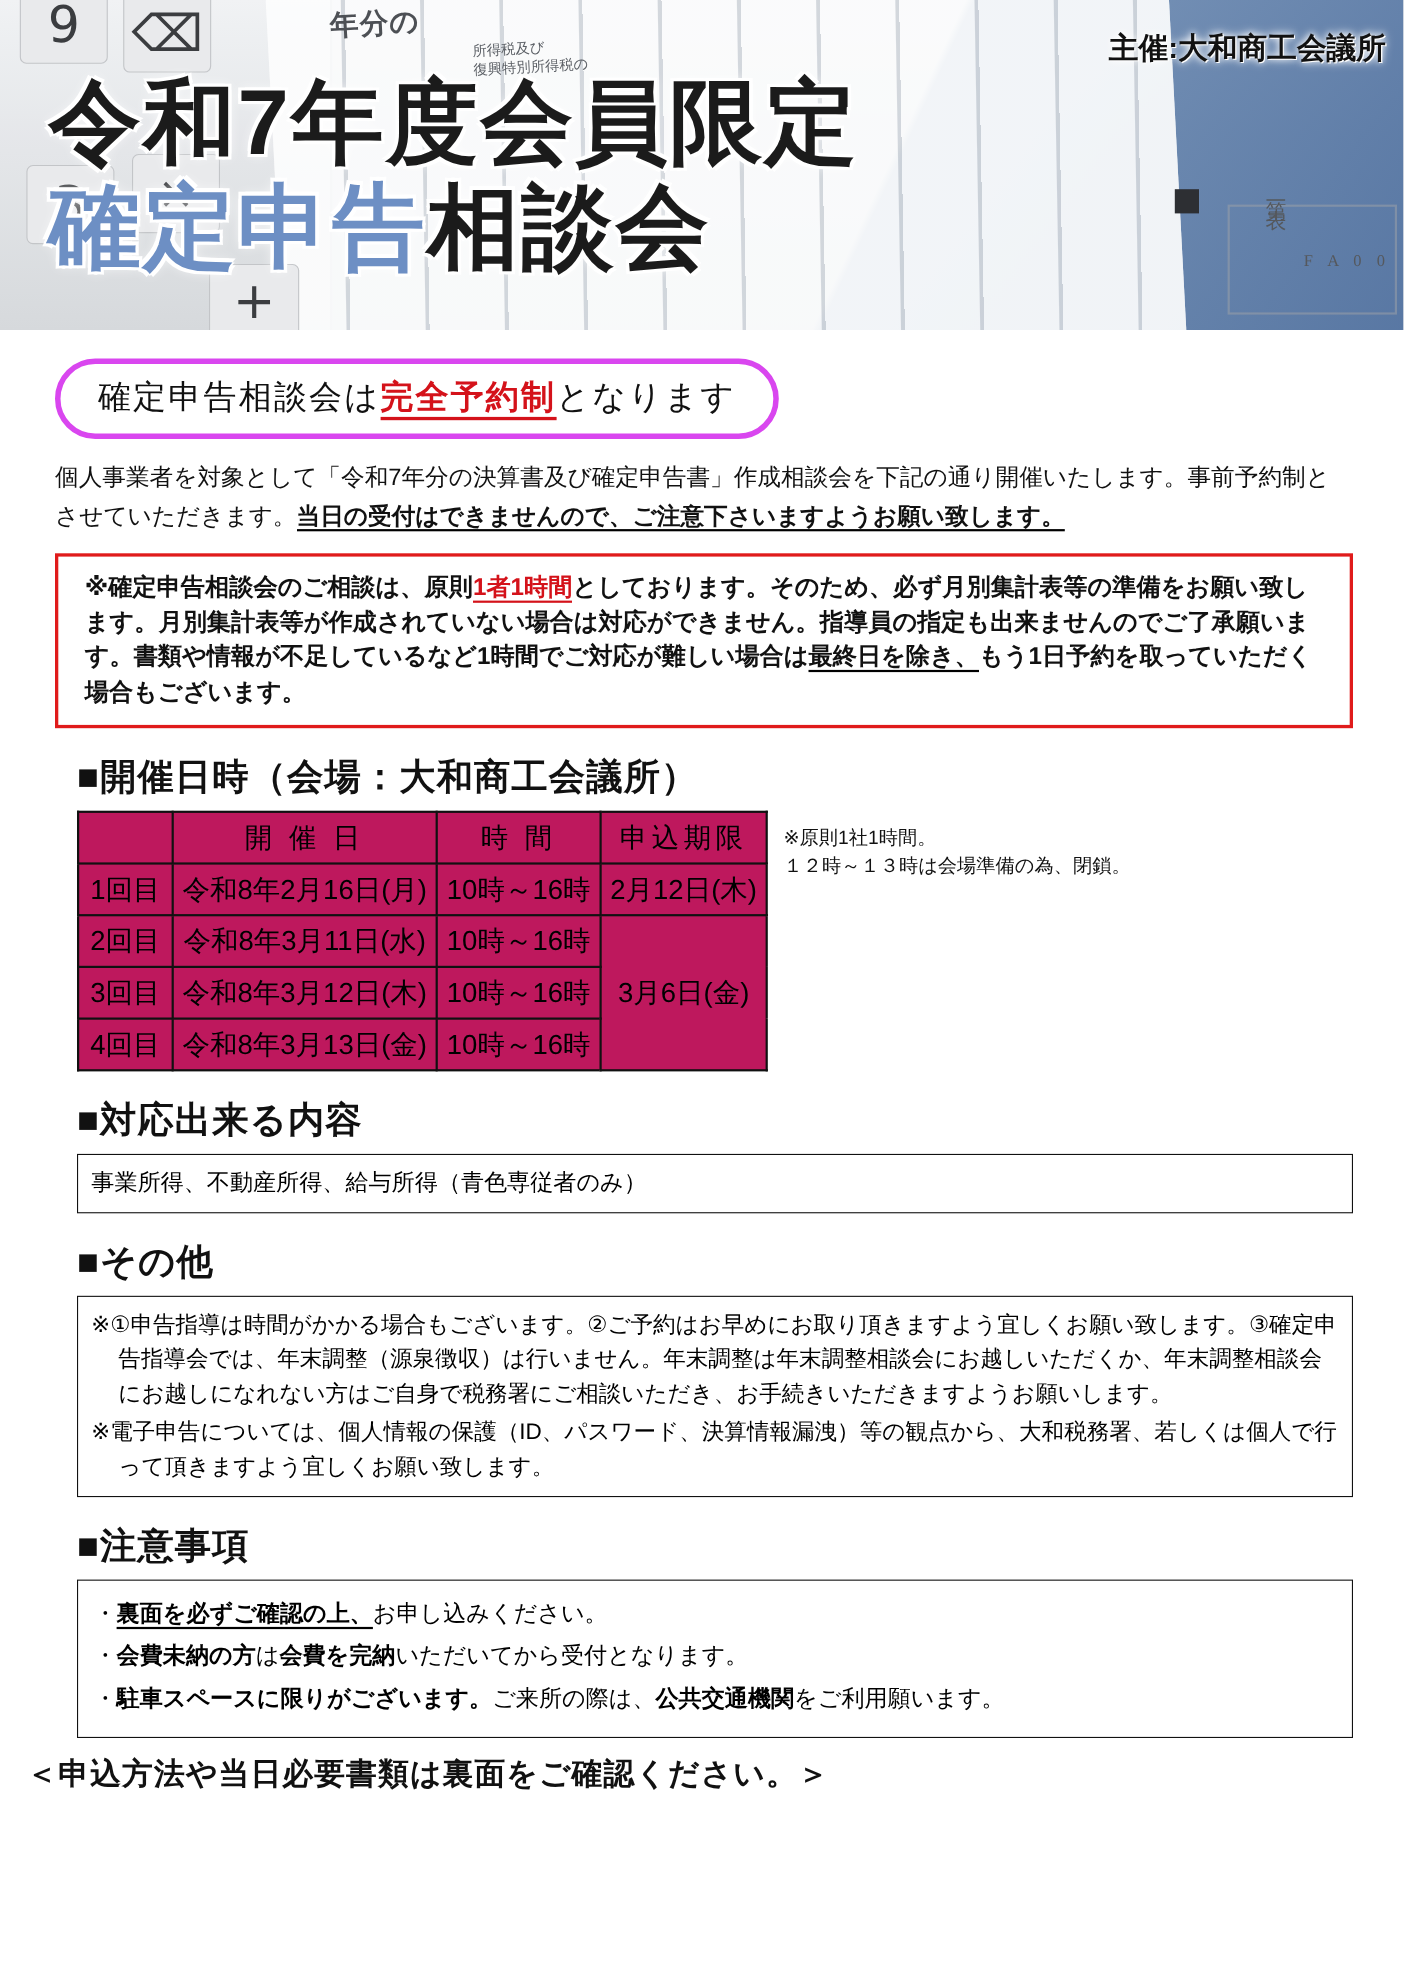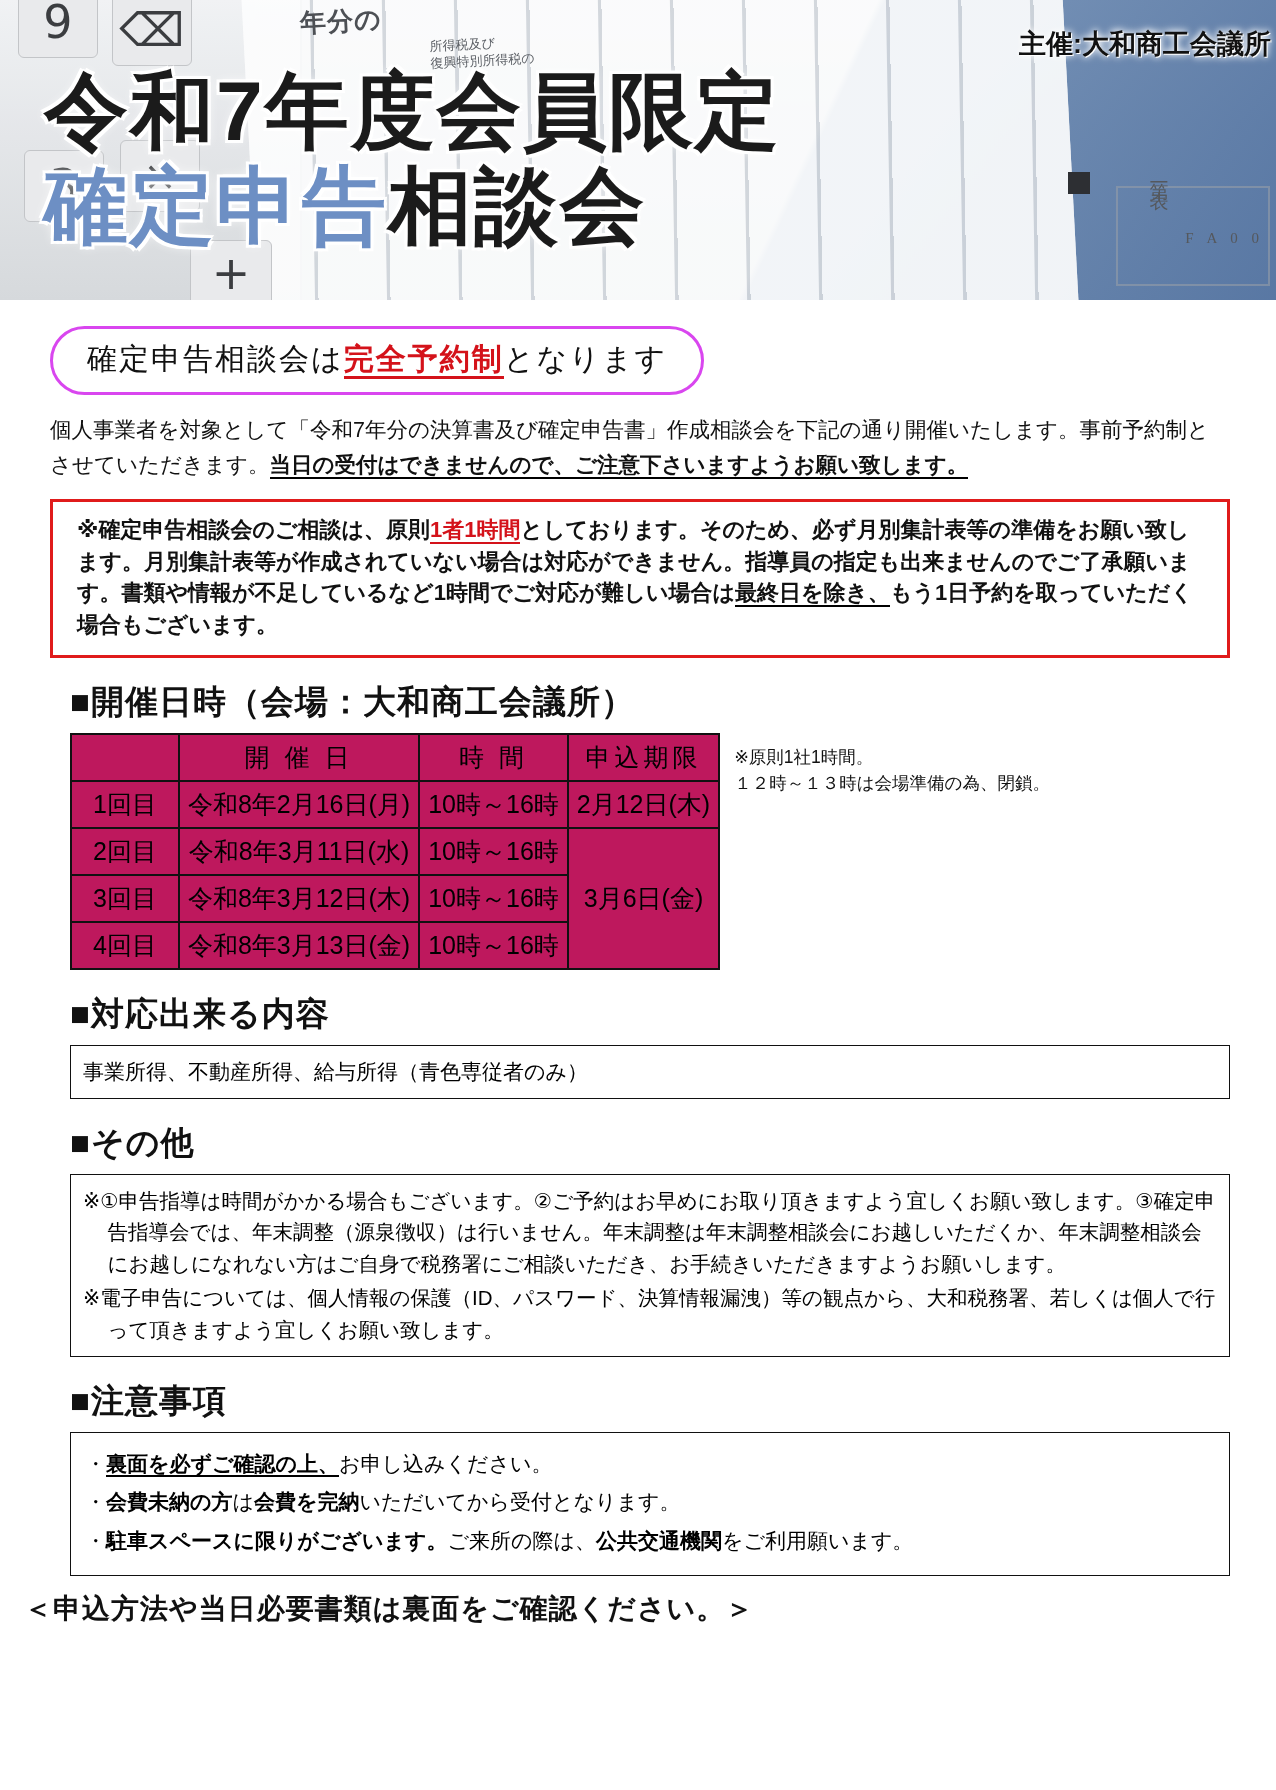--- a/index.html
+++ b/index.html
@@ -70,21 +70,21 @@
     position:absolute;right:12px;top:230px;font-size:15px;color:#55585d;letter-spacing:5px;font-family:Liberation Serif, serif;
   }
   .hero-doc-box{
     position:absolute;right:6px;top:186px;width:150px;height:96px;border:2px solid #9aa0a8;opacity:.55;
   }
   .hero-blackbox{
     position:absolute;right:186px;top:172px;width:22px;height:22px;background:#2d2f33;
   }
 
   .organizer{
-    position:absolute;right:5px;top:26px;
+    position:absolute;right:16px;top:26px;
     font-size:27px;font-weight:700;color:#111;letter-spacing:0px;
     text-shadow:0 0 6px #fff, 0 0 10px #fff, 1px 1px 0 #fff;
     z-index:5;
   }
   .hero-title{
     position:absolute;left:44px;top:66px;z-index:4;
     font-size:84px;font-weight:700;line-height:1.08;letter-spacing:2px;
     color:#1b1b1b;
     text-shadow:
        2px 0 0 #fff,-2px 0 0 #fff,0 2px 0 #fff,0 -2px 0 #fff,
@@ -93,21 +93,21 @@
   }
   .hero-title .line2{display:block;margin-top:4px;}
   .hl-blue{color:#6d8fc4;}
 
   
   .content{padding:0 24px;box-sizing:border-box;}
 
   .pill{
     margin:26px 0 0 26px;
     display:inline-block;
-    border:3px solid #d946ef;
+    border:5px solid #d946ef;
     border-radius:40px;
     padding:10px 34px 12px;
     font-size:30px;
     letter-spacing:2px;
     color:#111;
     background:#fff;
   }
   .pill .red{
     color:#d4121a;font-weight:700;border-bottom:3px solid #d4121a;padding-bottom:1px;
   }
@@ -143,21 +143,21 @@
   table.sched td,table.sched th{
     border:2px solid #111;
     font-size:25px;
     font-weight:400;
     text-align:center;
     padding:6px 8px;
     white-space:nowrap;
     background:#be185d;
   }
   table.sched th{font-weight:400;letter-spacing:4px;}
-  table.sched td.idx{font-size:25px;padding:6px 21px;}
+  table.sched td.idx{font-size:25px;padding:6px 10px;}
   .tbl-note{
     margin-left:14px;margin-top:12px;
     font-size:17.5px;line-height:1.45;color:#111;max-width:330px;
   }
 
   .plainbox{
     margin:0 22px 0 46px;
     border:1px solid #111;
     padding:10px 12px;
     font-size:21px;

